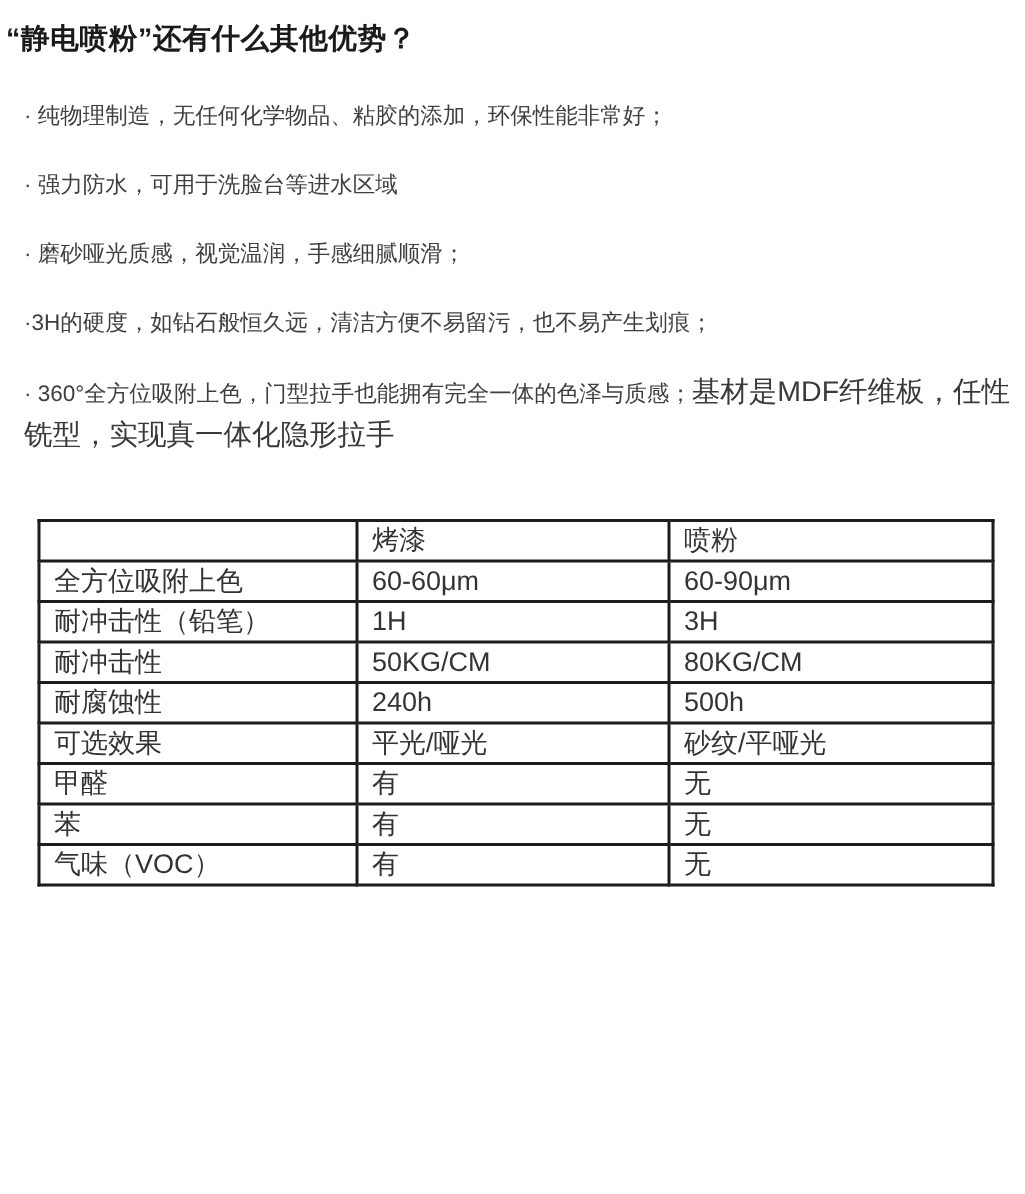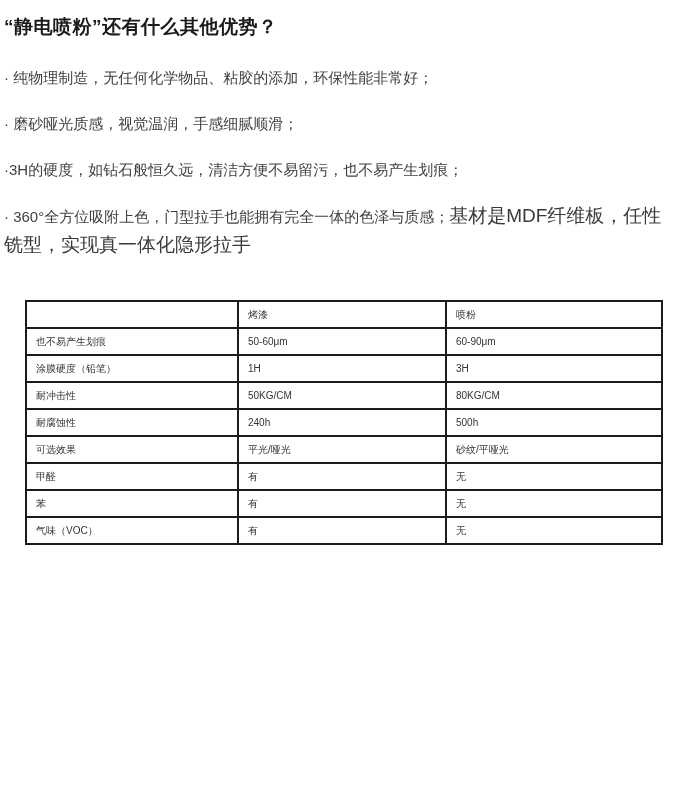--- a/index.html
+++ b/index.html
@@ -20,36 +20,36 @@
     font-weight: bold;
     color: #1a1a1a;
     letter-spacing: 0.5px;
     margin-bottom: 24px;
     line-height: 26px;
   }
   .paragraphs p {
     font-size: 15px;
     line-height: 28px;
     color: #3f3f3f;
-    margin: 0 0 18px 0;
+    margin: 0 0 18px 12px;
   }
   .seg-large {
     font-size: 19px;
     color: #3a3a3a;
   }
   .compare-table {
     border-collapse: collapse;
     margin: 40px 0 0 21px;
     width: 636px;
     table-layout: fixed;
   }
   .compare-table th,
   .compare-table td {
     border: 2px solid #1c1c1c;
-    font-size: 10px;
+    font-size: 18px;
     font-weight: normal;
     color: #333333;
     text-align: left;
     padding: 2px 9px;
     height: 26px;
     line-height: 21px;
     white-space: nowrap;
     overflow: hidden;
   }
   .compare-table col.c1 { width: 212px; }
@@ -58,46 +58,47 @@
 </style>
 </head>
 <body>
 
 <div class="page">
 
   <h1 class="article-title">“静电喷粉”还有什么其他优势？</h1>
 
   <div class="paragraphs">
       <p><span>· 纯物理制造，无任何化学物品、粘胶的添加，环保性能非常好；</span></p>
+      <p><span>· 强力防水，可用于洗脸台等进水区域</span></p>
       <p><span>· 磨砂哑光质感，视觉温润，手感细腻顺滑；</span></p>
       <p><span>·3H的硬度，如钻石般恒久远，清洁方便不易留污，也不易产生划痕；</span></p>
       <p><span>· 360°全方位吸附上色，门型拉手也能拥有完全一体的色泽与质感；</span><span class="seg-large">基材是MDF纤维板，任性铣型，实现真一体化隐形拉手</span></p>
     </div>
 
   <table class="compare-table">
     <colgroup>
       <col class="c1">
         <col class="c2">
         <col class="c3">
     </colgroup>
     <thead>
         <tr>
           <th>&nbsp;</th>
           <th>烤漆</th>
           <th>喷粉</th>
         </tr>
       </thead>
     <tbody>
         <tr>
-          <td>也不易产生划痕</td>
-          <td>50-60μm</td>
+          <td>全方位吸附上色</td>
+          <td>60-60μm</td>
           <td>60-90μm</td>
         </tr>
         <tr>
-          <td>涂膜硬度（铅笔）</td>
+          <td>耐冲击性（铅笔）</td>
           <td>1H</td>
           <td>3H</td>
         </tr>
         <tr>
           <td>耐冲击性</td>
           <td>50KG/CM</td>
           <td>80KG/CM</td>
         </tr>
         <tr>
           <td>耐腐蚀性</td>

